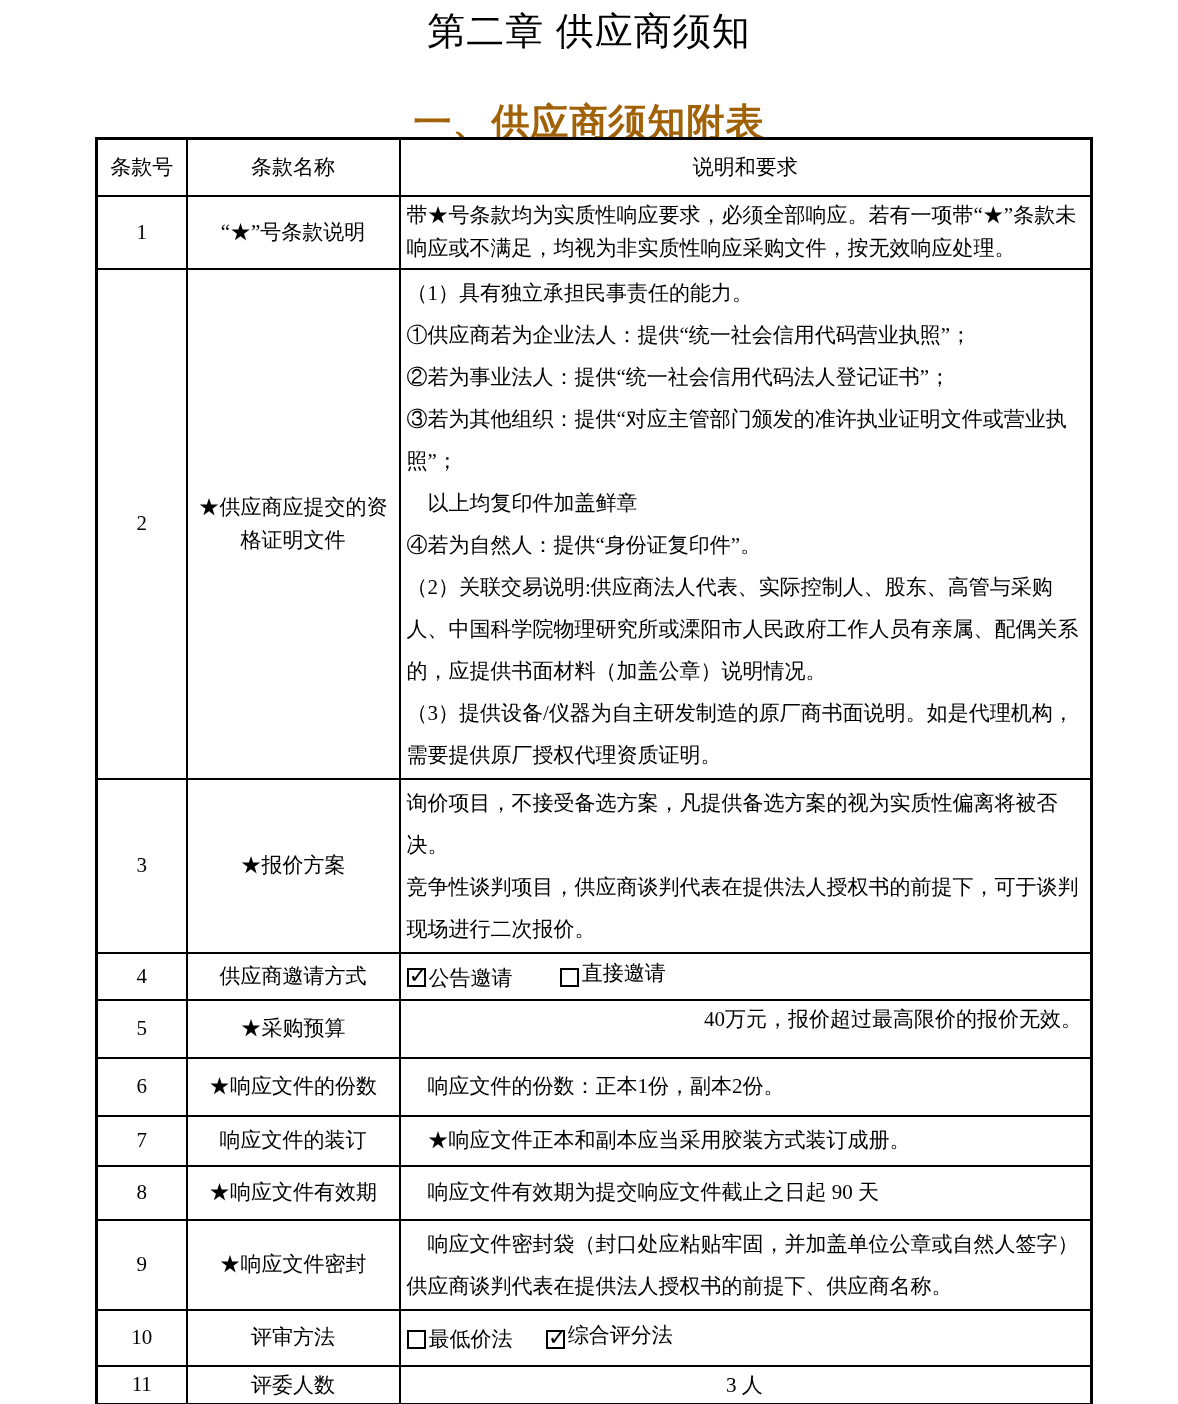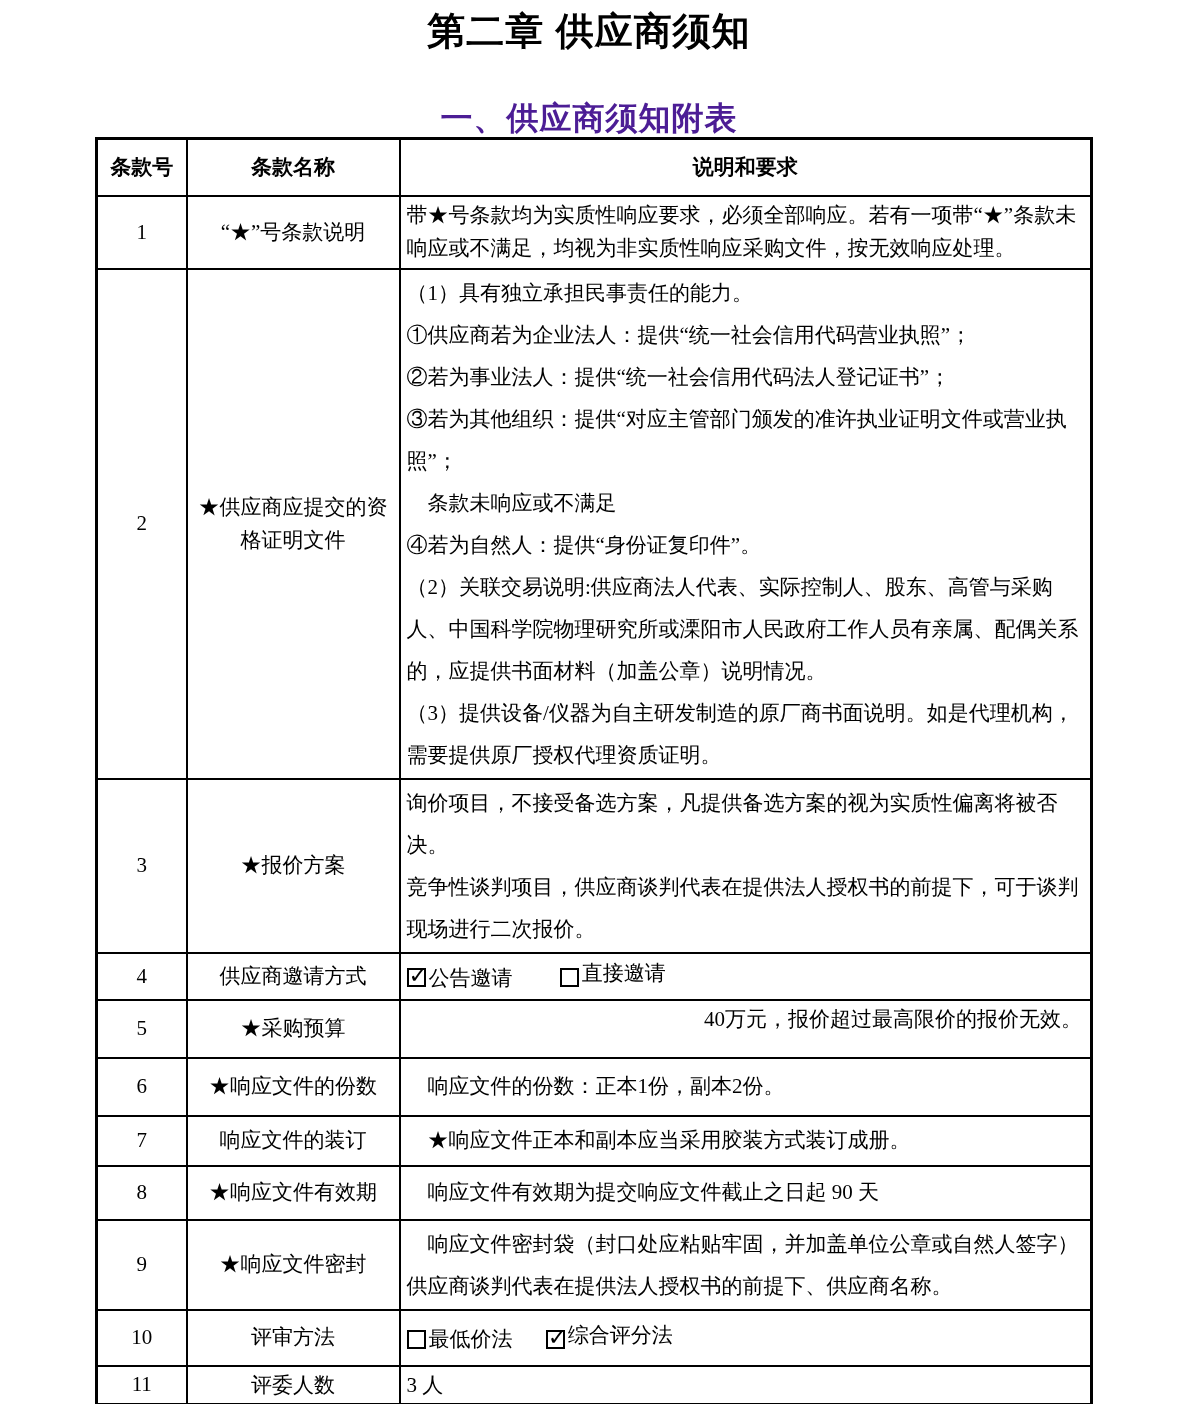--- a/index.html
+++ b/index.html
@@ -5,44 +5,44 @@
   * { margin:0; padding:0; box-sizing:border-box; }
   html,body { background:#ffffff; }
   .page {
     position:relative; width:1178px; height:1404px; margin:0 auto;
     background:#ffffff; color:#000; overflow:hidden;
     font-family:"Liberation Serif","DejaVu Serif",serif;
   }
   .doc-title {
     margin-top:6px; text-align:center;
     font-family:"Liberation Sans","DejaVu Sans",sans-serif;
-    font-weight:700; font-size:38px; letter-spacing:1px; color:#000;
+    font-weight:400; font-size:38px; letter-spacing:1px; color:#000;
   }
   .doc-subtitle {
     margin-top:40px; text-align:center;
     font-family:"Liberation Sans","DejaVu Sans",sans-serif;
-    font-weight:700; font-size:32px; letter-spacing:1px; color:#4c1d95;
+    font-weight:700; font-size:38px; letter-spacing:1px; color:#a16207;
   }
   table.notice {
     position:absolute; left:95px; top:137px; width:995px;
     border-collapse:collapse; table-layout:fixed;
     border:3px solid #000; font-size:21px; color:#000;
   }
   col.c-no   { width:90px; }
   col.c-name { width:213px; }
   col.c-desc { width:692px; }
   td, th { border:2px solid #000; background:#fff; }
-  th.hd { font-weight:700; text-align:center; vertical-align:middle; font-size:21px; }
+  th.hd { font-weight:400; text-align:center; vertical-align:middle; font-size:21px; }
   td.no   { text-align:center; vertical-align:middle; }
   td.name { text-align:center; vertical-align:middle; padding:0 8px; line-height:1.55;border-radius:15px; }
   td.desc { text-align:left; vertical-align:middle; padding:2px 8px 2px 6px; }
   td.desc div { line-height:1.55; }
   td.desc.lh2 div { line-height:2.0; }
   td.desc.vtop { vertical-align:top;text-align:right; }
-  td.desc.ctr { text-align:left;border-radius:16px; }
+  td.desc.ctr { text-align:center;border-radius:16px; }
   .opt { display:inline-flex; align-items:center; white-space:nowrap; }
   .opt + .opt { margin-left:42px;align-items:flex-end; }
   .cb {
     display:inline-block; width:19px; height:19px; border:2px solid #000;
     background:#fff; position:relative; margin-right:3px; flex:0 0 auto;
   }
   .cb.checked::after {
     content:"\2713"; position:absolute; left:0px; top:-8px;
     font-family:"DejaVu Sans",sans-serif; font-size:23px; font-weight:700; color:#000;
   }
@@ -78,21 +78,21 @@
     </tr>
 
     <tr style="height:377px">
       <td class="no">2</td>
       <td class="name">★供应商应提交的资格证明文件</td>
       <td class="desc lh2">
         <div>（1）具有独立承担民事责任的能力。</div>
         <div>①供应商若为企业法人：提供“统一社会信用代码营业执照”；</div>
         <div>②若为事业法人：提供“统一社会信用代码法人登记证书”；</div>
         <div>③若为其他组织：提供“对应主管部门颁发的准许执业证明文件或营业执照”；</div>
-        <div>　条款未响应或不满足</div>
+        <div>　以上均复印件加盖鲜章</div>
         <div>④若为自然人：提供“身份证复印件”。</div>
         <div>（2）关联交易说明:供应商法人代表、实际控制人、股东、高管与采购人、中国科学院物理研究所或溧阳市人民政府工作人员有亲属、配偶关系的，应提供书面材料（加盖公章）说明情况。</div>
         <div>（3）提供设备/仪器为自主研发制造的原厂商书面说明。如是代理机构，需要提供原厂授权代理资质证明。</div>
       </td>
     </tr>
 
     <tr style="height:130px">
       <td class="no">3</td>
       <td class="name">★报价方案</td>
       <td class="desc lh2">

